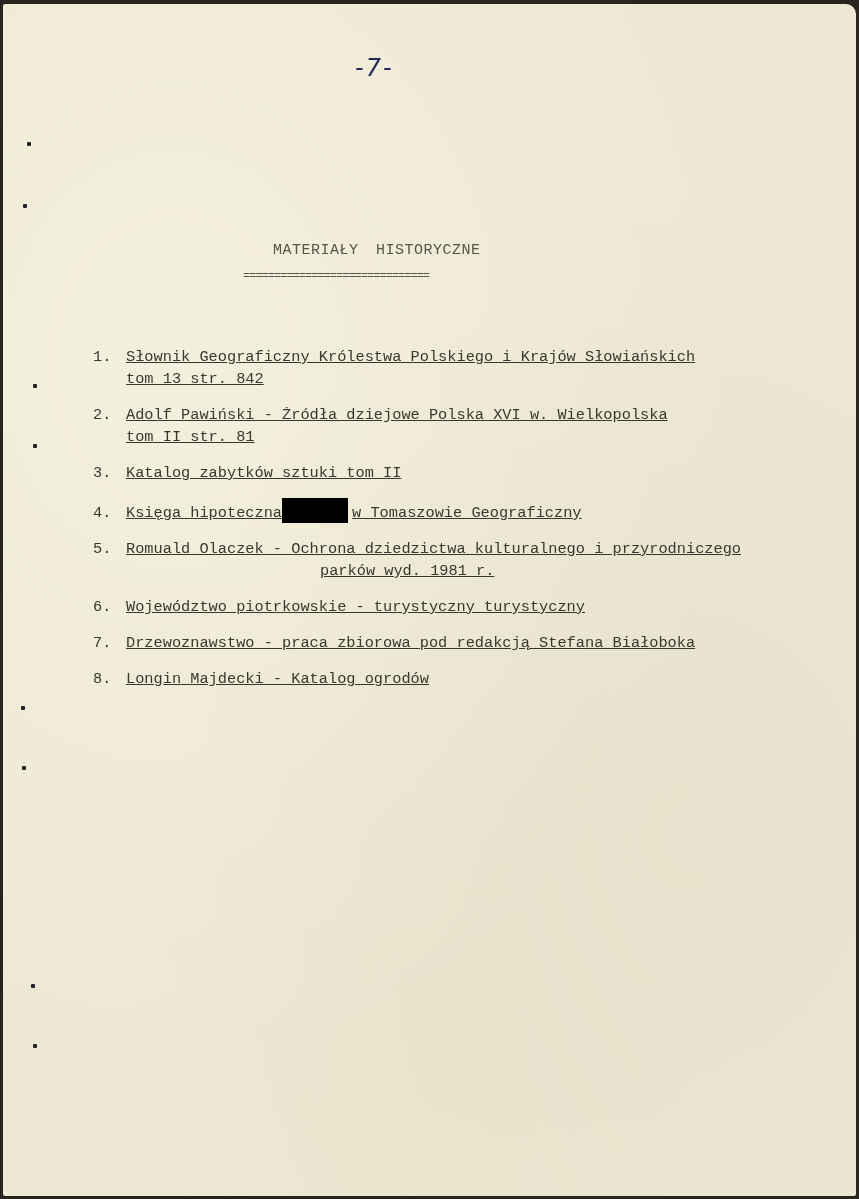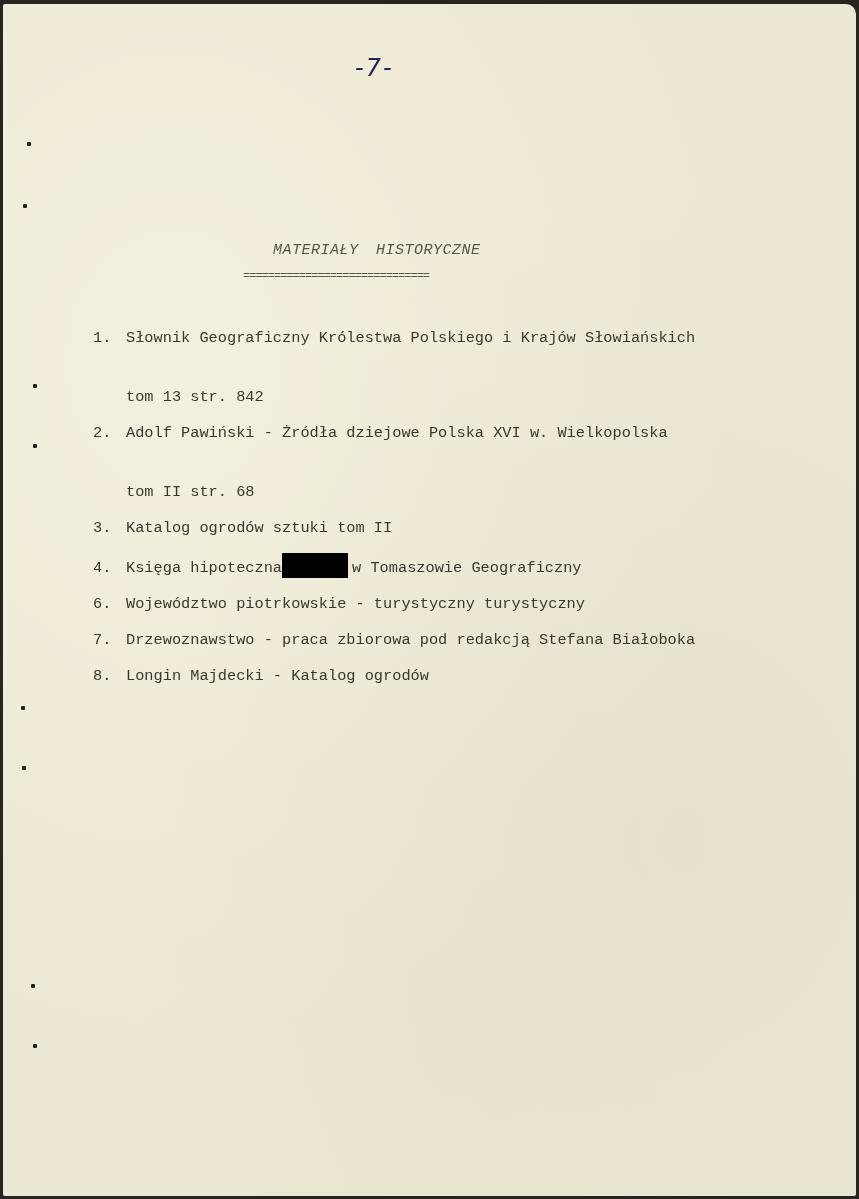--- a/index.html
+++ b/index.html
@@ -39,55 +39,54 @@
       font-style: italic;
     }
     .title {
       position: absolute;
       left: 270px;
       top: 238px;
       font-size: 15px;
       letter-spacing: 0.5px;
       color: #5a554a;
       word-spacing: 8px;
-      font-style: italic;
     }
     .underline {
       position: absolute;
       left: 240px;
       top: 265px;
       font-size: 12px;
       color: #5a554a;
       letter-spacing: -1px;
     }
     .list {
       position: absolute;
       left: 90px;
-      top: 323px;
+      top: 342px;
       width: 760px;
       margin: 0;
       padding: 0;
       list-style: none;
+      text-decoration: underline;
     }
     .item {
       font-size: 15.3px;
       line-height: 22px;
       margin-bottom: 14px;
       white-space: nowrap;
       position: relative;
     }
     .item .num {
       display: inline-block;
       width: 33px;
       color: #3b372f;
     }
     .item .cont {
       padding-left: 33px;
       display: block;
-      margin-top: 37px;
     }
     .item .cont.center {
       padding-left: 227px;
     }
     .redacted {
       display: inline-block;
       width: 66px;
       height: 25px;
       background: #000;
       vertical-align: -6px;
@@ -120,27 +119,31 @@
   <div class="title">MATERIAŁY HISTORYCZNE</div>
   <div class="underline">==============================</div>
 
   <ul class="list">
     <li class="item">
       <span class="num">1.</span><span>Słownik Geograficzny Królestwa Polskiego i Krajów Słowiańskich</span>
       <span class="cont">tom 13 str. 842</span>
     </li>
     <li class="item">
       <span class="num">2.</span><span>Adolf Pawiński - Żródła dziejowe Polska XVI w. Wielkopolska</span>
-      <span class="cont">tom II str. 68</span>
+      <span class="cont">tom II str. 81</span>
     </li>
     <li class="item">
-      <span class="num">3.</span><span>Katalog ogrodów sztuki tom II</span>
+      <span class="num">3.</span><span>Katalog zabytków sztuki tom II</span>
     </li>
     <li class="item">
       <span class="num">4.</span><span>Księga hipoteczna</span><span class="redacted"></span><span>w Tomaszowie Geograficzny</span>
+    </li>
+    <li class="item">
+      <span class="num">5.</span><span>Romuald Olaczek - Ochrona dziedzictwa kulturalnego i przyrodniczego</span>
+      <span class="cont center">parków wyd. 1981 r.</span>
     </li>
     <li class="item">
       <span class="num">6.</span><span>Województwo piotrkowskie - turystyczny turystyczny</span>
     </li>
     <li class="item">
       <span class="num">7.</span><span>Drzewoznawstwo - praca zbiorowa pod redakcją Stefana Białoboka</span>
     </li>
     <li class="item">
       <span class="num">8.</span><span>Longin Majdecki - Katalog ogrodów</span>
     </li>

